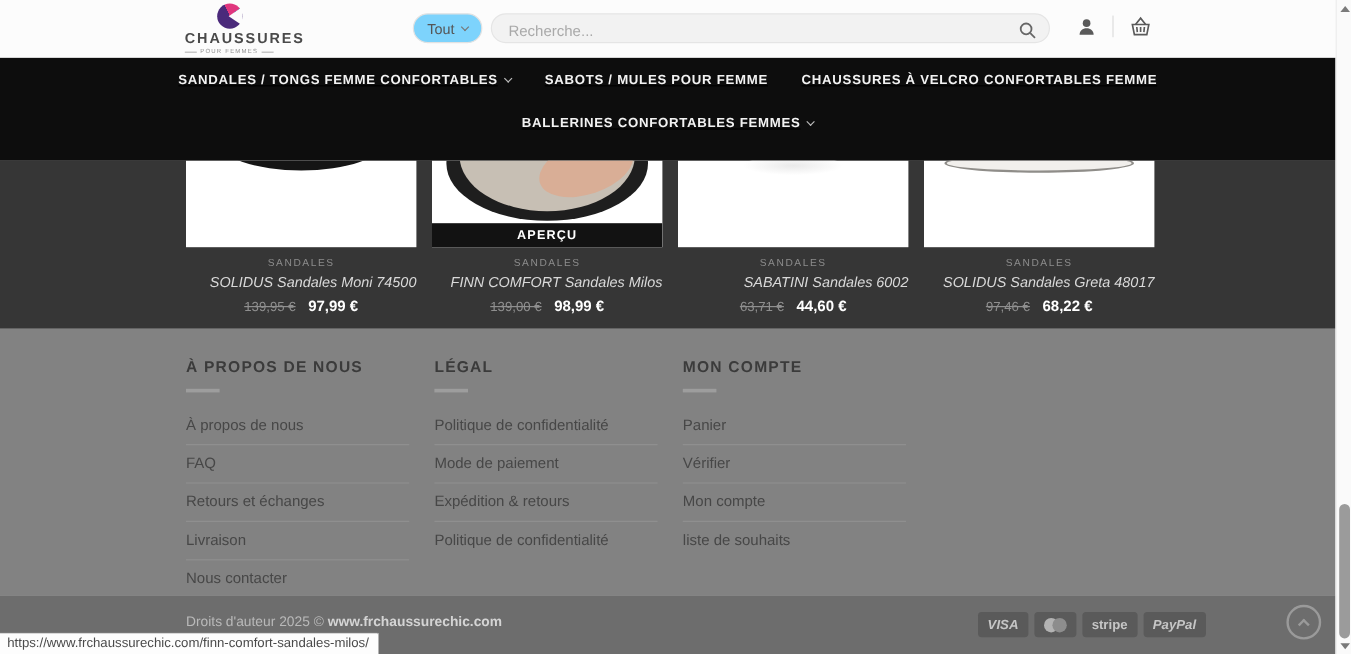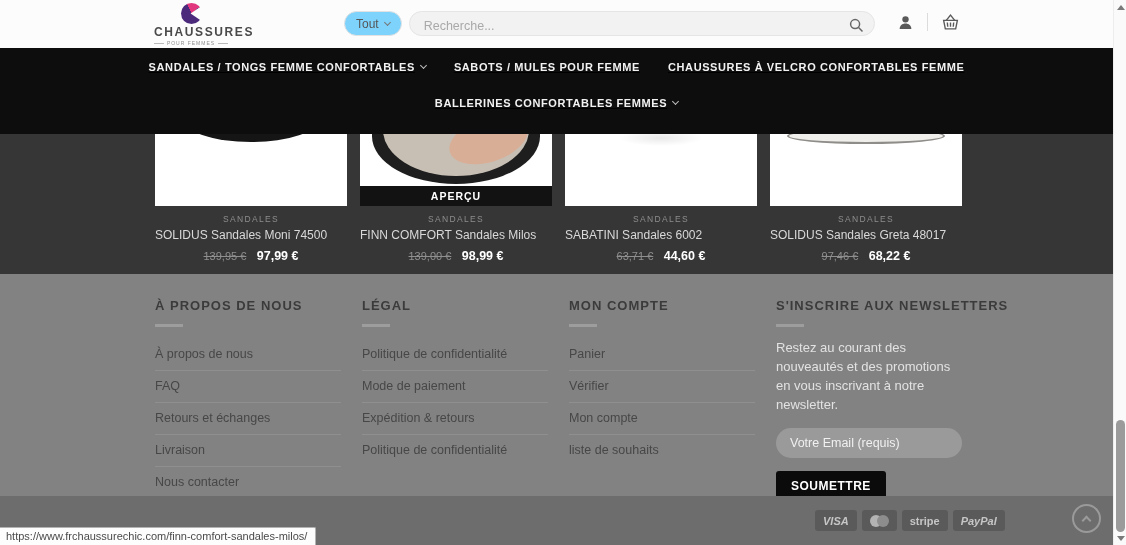--- a/index.html
+++ b/index.html
@@ -47,21 +47,21 @@
 
   
   .products { height:140px; background:#363636; }
   .products-row { display:flex; gap:13px; padding-left:155px; }
   .card { width:192px; cursor:pointer; }
   .card-img { position:relative; height:72px; background:#ffffff; overflow:hidden; }
   .card-overlay { position:absolute; bottom:0; left:0; right:0; height:20px; background:#121212;
     color:#fff; font-size:10.5px; font-weight:bold; letter-spacing:1px; display:flex;
     align-items:center; justify-content:center; }
   .card-cat { margin-top:8px; text-align:center; font-size:8.5px; letter-spacing:1.3px; color:#8d8d8d; }
-  .card-name { margin-top:4px; text-align:left; font-size:12px; color:#d9d9d9; white-space:nowrap; }
+  .card-name { margin-top:4px; text-align:right; font-size:12px; color:#d9d9d9; white-space:nowrap;font-style:italic; }
   .card-prices { margin-top:4px; text-align:center; }
   .old-price { font-size:11px; color:#8f8f8f; text-decoration:line-through; }
   .new-price { font-size:12.5px; font-weight:bold; color:#ffffff; margin-left:6px; }
 
   
   .ph-arc1 { position:absolute; left:14%; right:14%; top:-40px; height:48px; border-radius:50%; background:#151515; }
   .ph-sole { position:absolute; left:6%; right:6%; top:-46px; height:96px; border-radius:50%; background:#1e1e1e; }
   .ph-insole { position:absolute; left:12%; right:12%; top:-50px; height:92px; border-radius:50%; background:#c7bfb4; }
   .ph-foot { position:absolute; right:12%; top:-16px; width:42%; height:44px; border-radius:50%;
     background:#d9ae96; transform:rotate(-18deg); }
@@ -279,31 +279,27 @@
       <div class="f-title">MON COMPTE</div>
       <div class="f-dash"></div>
       <ul class="f-list">
         <li>Panier</li>
         <li>Vérifier</li>
         <li>Mon compte</li>
         <li>liste de souhaits</li>
       </ul>
     </div>
 
-    <div class="f-col">
-      <div class="f-title">S'INSCRIRE AUX NEWSLETTERS</div>
-      <div class="f-dash"></div>
-      <p class="news-text">Restez au courant des nouveautés et des promotions en vous inscrivant à notre newsletter.</p>
-      <input type="email" class="email-input" placeholder="Votre Email (requis)" style="">
-      <button class="submit-btn">SOUMETTRE</button>
-    </div>
 
   </footer>
 
   <div class="bottom">
+    <div class="copyright">
+      <span>Droits d'auteur 2025 © </span><span class="site">www.frchaussurechic.com</span>
+    </div>
     <div class="badges">
       <span class="badge italic">VISA</span>
       <span class="badge">
         <span class="mc-circ mc-c1"></span>
           <span class="mc-circ mc-c2"></span>
       </span>
       <span class="badge">stripe</span>
       <span class="badge italic">PayPal</span>
     </div>
     <button class="top-btn">

